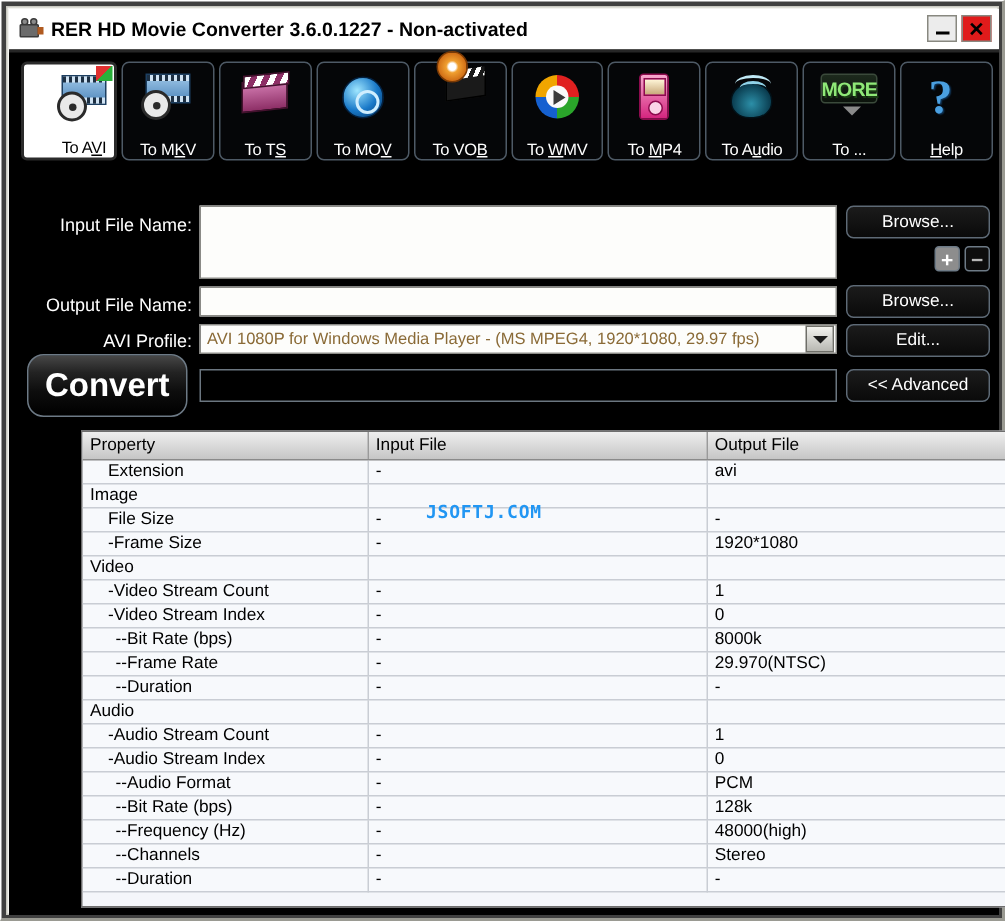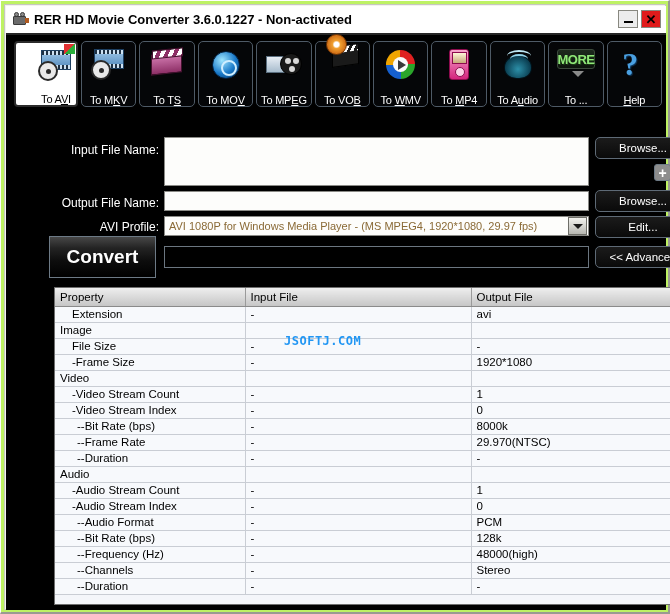--- a/index.html
+++ b/index.html
@@ -7,21 +7,21 @@
     width: 670px; height: 614px;
     background: #000;
     font-family: "Liberation Sans", sans-serif;
     overflow: hidden;
   }
 
   
   #window {
     position: absolute; left: 0; top: 0;
     width: 670px; height: 614px;
-    background: #bef264;
+    background: #404040;
     border-top: 1px solid #ffffff;
     border-left: 1px solid #ffffff;
     border-right: 2px solid #9a9a92;
     border-bottom: 2px solid #9a9a92;
   }
   #frame-inner {
     position: absolute; left: 3px; top: 3px;
     width: 662px; height: 606px;
     background: #f3f3ef;
     border: 1px solid #c8c8c0;
@@ -252,21 +252,21 @@
     position: absolute; left: 8px; top: 1px;
     font-size: 32px; font-weight: bold; line-height: 1;
     color: #4a9fe0;
     text-shadow: 1px 1px 1px #10375c;
     font-family: "Liberation Serif", serif;
   }
 
   
   #form {
     position: absolute; left: 0; top: 76px;
-    width: 527px; height: 170px; margin-left: 31px;
+    width: 527px; height: 170px;
   }
   .frm-label {
     position: absolute;
     color: #ffffff; font-size: 12px;
     text-align: right; white-space: nowrap;
   }
   .frm-input {
     position: absolute;
     background: #fdfdfb;
     border: 1px solid #8a8a86;
@@ -292,22 +292,22 @@
     font-size: 14px; line-height: 1; font-weight: bold;
   }
   #btn-plus { background: #8d8d8d; color: #ffffff; }
   #btn-minus { background: #0d0d0d; color: #b8b8b8; }
 
   #btn-convert {
     position: absolute; left: 12px; top: 125px;
     width: 107px; height: 42px;
     background: linear-gradient(#474747 0%, #232323 28%, #0d0d0d 60%, #000 100%);
     border: 1px solid #6d7a86;
-    border-radius: 0;
-    color: #ffffff; font-size: 19px; font-weight: bold;
+    border-radius: 11px;
+    color: #ffffff; font-size: 22px; font-weight: bold;
     display: flex; align-items: center; justify-content: center;
   }
   #progressbar {
     position: absolute; left: 127px; top: 135px;
     width: 425px; height: 22px;
     background: #000; border: 1px solid #6b7680;
   }
   #profile-select {
     position: absolute; left: 127px; top: 105px;
     width: 425px; height: 20px;
@@ -422,27 +422,20 @@
         <div class="tb-label"><span>To T</span><u>S</u><span></span></div>
       </div>
 
       <div class="tb-btn">
         <div class="tb-ico">
           <div class="ic-qt"></div>
         </div>
         <div class="tb-label"><span>To MO</span><u>V</u><span></span></div>
       </div>
 
-      <div class="tb-btn">
-        <div class="tb-ico">
-          <div class="ic-folder"></div>
-              <div class="ic-blackreel"></div>
-        </div>
-        <div class="tb-label"><span>To MP</span><u>E</u><span>G</span></div>
-      </div>
 
       <div class="tb-btn">
         <div class="tb-ico">
           <div class="ic-vobclap"></div>
               <div class="ic-disc"></div>
         </div>
         <div class="tb-label"><span>To VO</span><u>B</u><span></span></div>
       </div>
 
       <div class="tb-btn">

